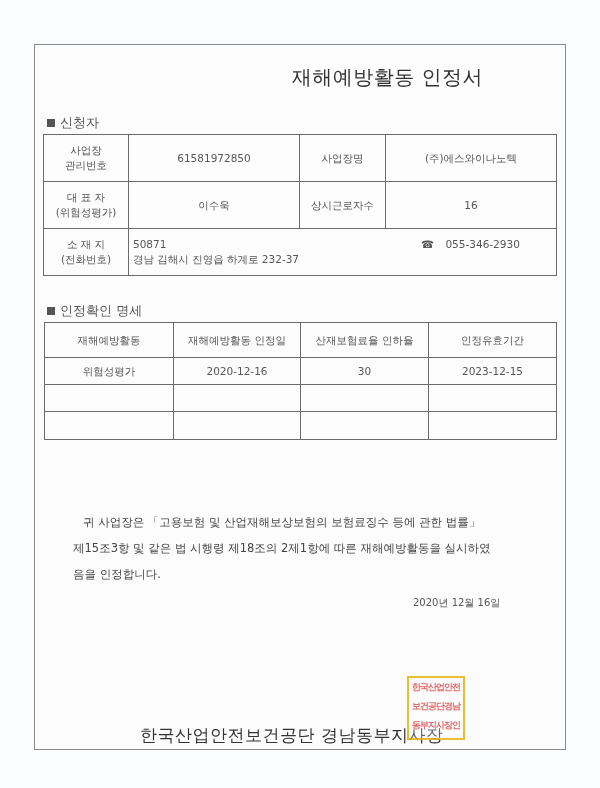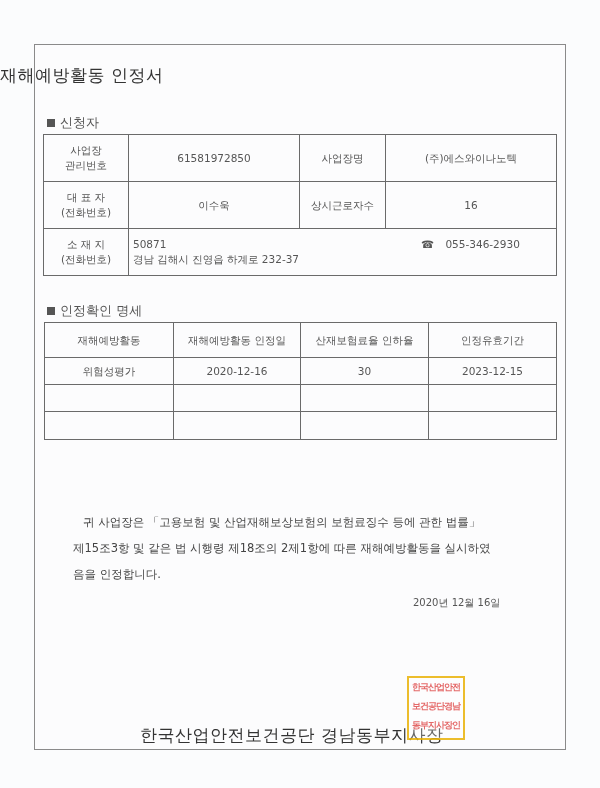--- a/index.html
+++ b/index.html
@@ -5,22 +5,22 @@
     html, body { margin: 0; padding: 0; }
     body {
       width: 600px; height: 788px; background: #fbfcfd; position: relative; overflow: hidden;
       font-family: "DejaVu Sans", "Liberation Sans", sans-serif; color: #444;
     }
     .frame {
       position: absolute; left: 34px; top: 44px; width: 532px; height: 706px;
       border: 1px solid #8a8a8a; box-sizing: border-box; background: #fcfcfd;
     }
     .title {
-      position: absolute; left: 0; width: 483px; top: 64px; text-align: left;
-      font-size: 17px; color: #333; letter-spacing: 0.5px;
+      position: absolute; left: 0; width: 483px; top: 64px; text-align: right;
+      font-size: 20px; color: #333; letter-spacing: 0.5px;
     }
     .section {
       position: absolute; left: 47px; font-size: 13px; color: #555; display: flex; align-items: center;
     }
     .section .sq { width: 8px; height: 8px; background: #555; margin-right: 5px; display: inline-block; }
     table {
       position: absolute; border-collapse: collapse; table-layout: fixed;
       font-size: 10.5px; color: #555;
     }
     table td { border: 1px solid #6a6a6a; text-align: center; vertical-align: middle; padding: 0; line-height: 15px; }
@@ -64,21 +64,21 @@
   <tbody>
       <tr>
     <td><span style="white-space:pre-line">사업장
 관리번호</span></td>
     <td>61581972850</td>
     <td>사업장명</td>
     <td>(주)에스와이나노텍</td>
   </tr>
   <tr>
     <td><span style="white-space:pre-line">대 표 자
-(전화번호)</span></td>
+(위험성평가)</span></td>
     <td>이수욱</td>
     <td>상시근로자수</td>
     <td>16</td>
   </tr>
   <tr>
     <td><span style="white-space:pre-line">소 재 지
 (전화번호)</span></td>
     <td colspan="3" class="addr">
       <div>50871</div>
       <div>경남 김해시 진영읍 하계로 232-37</div>

